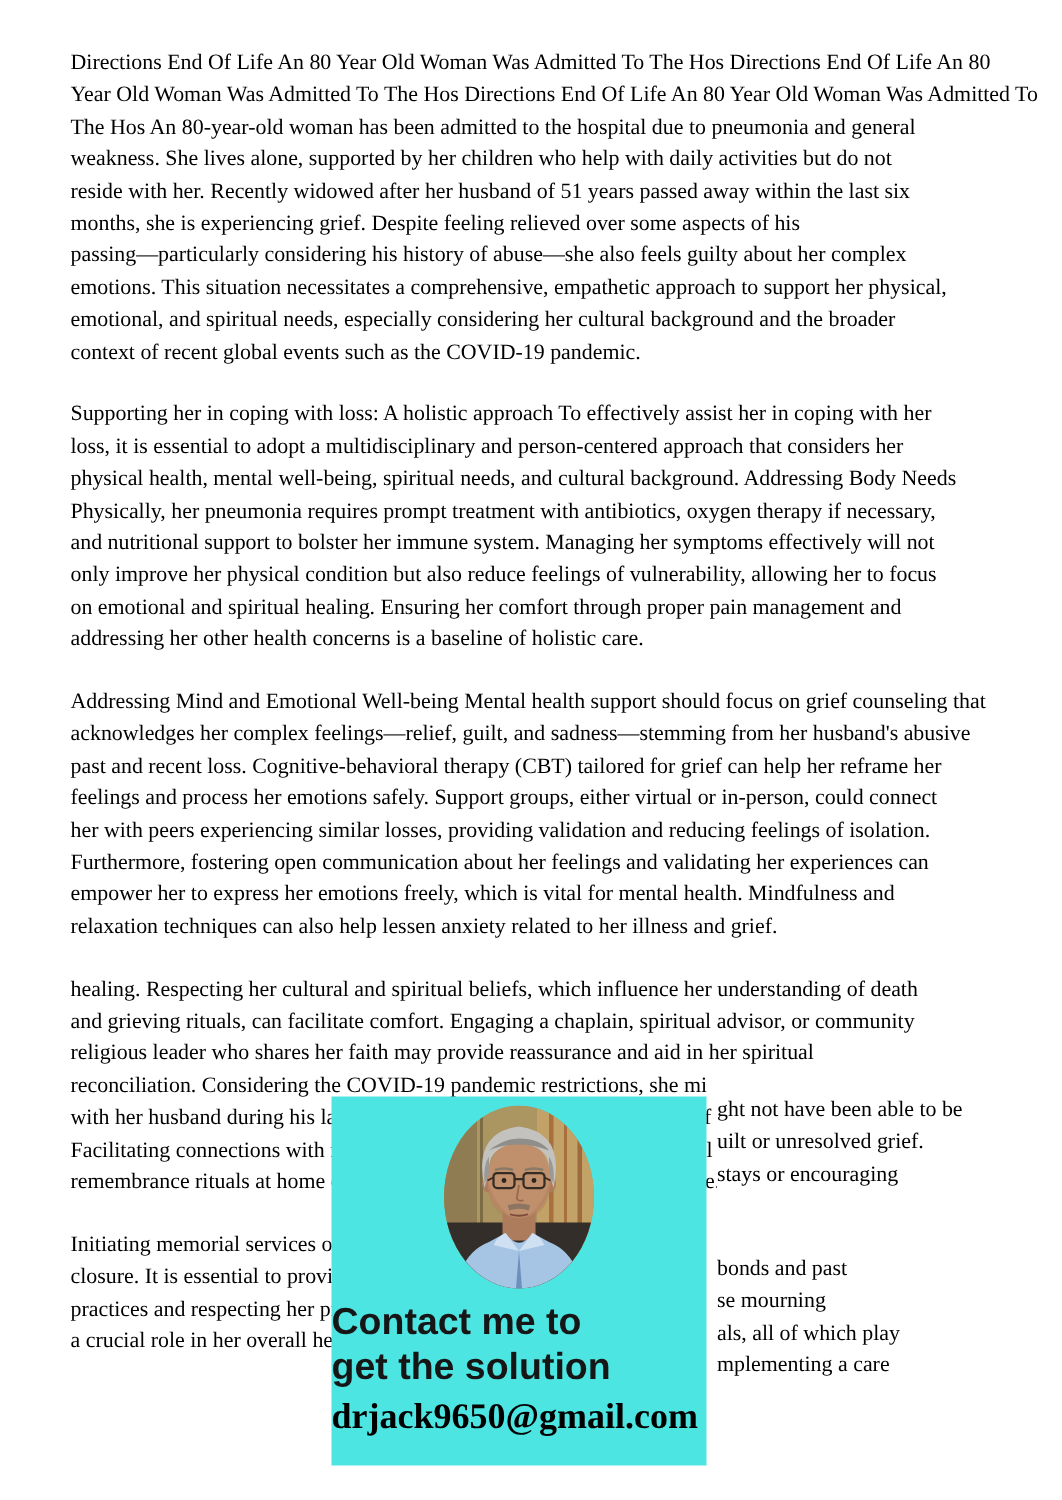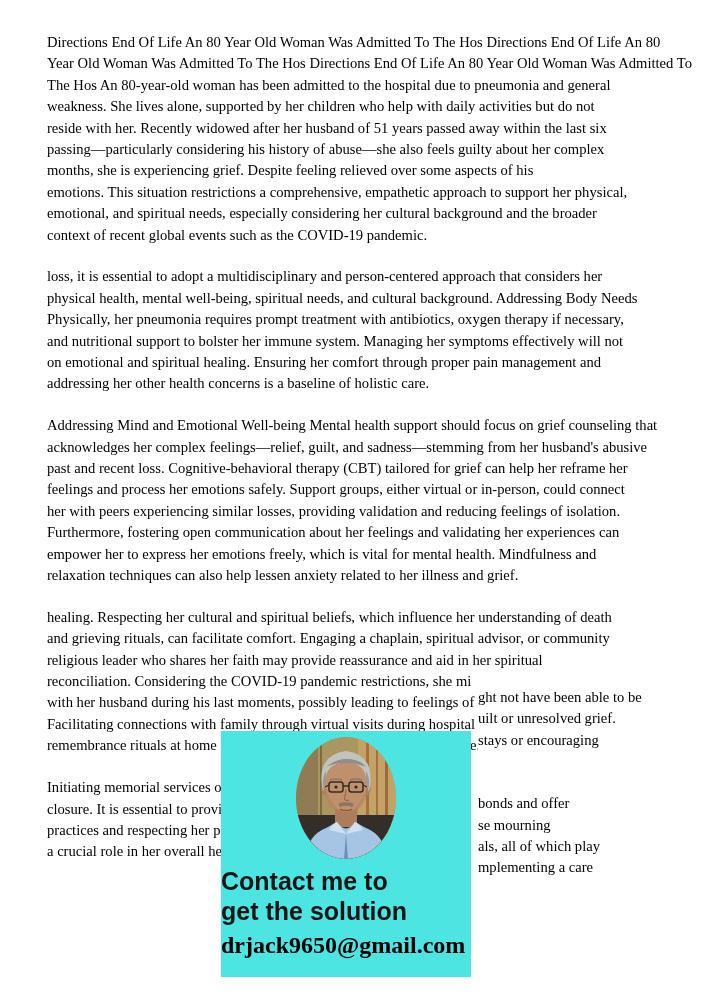--- a/index.html
+++ b/index.html
@@ -47,32 +47,34 @@
 <div class="page">
 
   <div class="doc">
 
     <div class="para">
       <div class="line">Directions End Of Life An 80 Year Old Woman Was Admitted To The Hos Directions End Of Life An 80</div>
       <div class="line">Year Old Woman Was Admitted To The Hos Directions End Of Life An 80 Year Old Woman Was Admitted To</div>
       <div class="line">The Hos An 80-year-old woman has been admitted to the hospital due to pneumonia and general</div>
       <div class="line">weakness. She lives alone, supported by her children who help with daily activities but do not</div>
       <div class="line">reside with her. Recently widowed after her husband of 51 years passed away within the last six</div>
+      <div class="line">months, she is experiencing grief. Despite feeling relieved over some aspects of his</div>
       <div class="line">passing—particularly considering his history of abuse—she also feels guilty about her complex</div>
-      <div class="line">months, she is experiencing grief. Despite feeling relieved over some aspects of his</div>
-      <div class="line">emotions. This situation restrictions a comprehensive, empathetic approach to support her physical,</div>
+      <div class="line">emotions. This situation necessitates a comprehensive, empathetic approach to support her physical,</div>
       <div class="line">emotional, and spiritual needs, especially considering her cultural background and the broader</div>
       <div class="line">context of recent global events such as the COVID-19 pandemic.</div>
     </div>
 
     <div class="para">
+      <div class="line">Supporting her in coping with loss: A holistic approach To effectively assist her in coping with her</div>
       <div class="line">loss, it is essential to adopt a multidisciplinary and person-centered approach that considers her</div>
       <div class="line">physical health, mental well-being, spiritual needs, and cultural background. Addressing Body Needs</div>
       <div class="line">Physically, her pneumonia requires prompt treatment with antibiotics, oxygen therapy if necessary,</div>
       <div class="line">and nutritional support to bolster her immune system. Managing her symptoms effectively will not</div>
+      <div class="line">only improve her physical condition but also reduce feelings of vulnerability, allowing her to focus</div>
       <div class="line">on emotional and spiritual healing. Ensuring her comfort through proper pain management and</div>
       <div class="line">addressing her other health concerns is a baseline of holistic care.</div>
     </div>
 
     <div class="para">
       <div class="line">Addressing Mind and Emotional Well-being Mental health support should focus on grief counseling that</div>
       <div class="line">acknowledges her complex feelings—relief, guilt, and sadness—stemming from her husband's abusive</div>
       <div class="line">past and recent loss. Cognitive-behavioral therapy (CBT) tailored for grief can help her reframe her</div>
       <div class="line">feelings and process her emotions safely. Support groups, either virtual or in-person, could connect</div>
       <div class="line">her with peers experiencing similar losses, providing validation and reducing feelings of isolation.</div>
@@ -99,21 +101,21 @@
       </div>
       <div class="line split">
         <span class="clip"><span>remembrance rituals at home ca</span><span>n help her process her loss and find peace.</span></span>
         <span class="rfrag"></span>
       </div>
     </div>
 
     <div class="para">
       <div class="line split">
         <span class="clip"><span>Initiating memorial services or p</span><span>ersonal tributes can help maintain </span></span>
-        <span class="rfrag">bonds and offer</span>
+        <span class="rfrag">bonds and past</span>
       </div>
       <div class="line split">
         <span class="clip"><span>closure. It is essential to provide</span><span> her with the space to express the</span></span>
         <span class="rfrag">se mourning</span>
       </div>
       <div class="line split">
         <span class="clip"><span>practices and respecting her pre</span><span>ferences for ceremonies and ritu</span></span>
         <span class="rfrag">als, all of which play</span>
       </div>
       <div class="line split">

